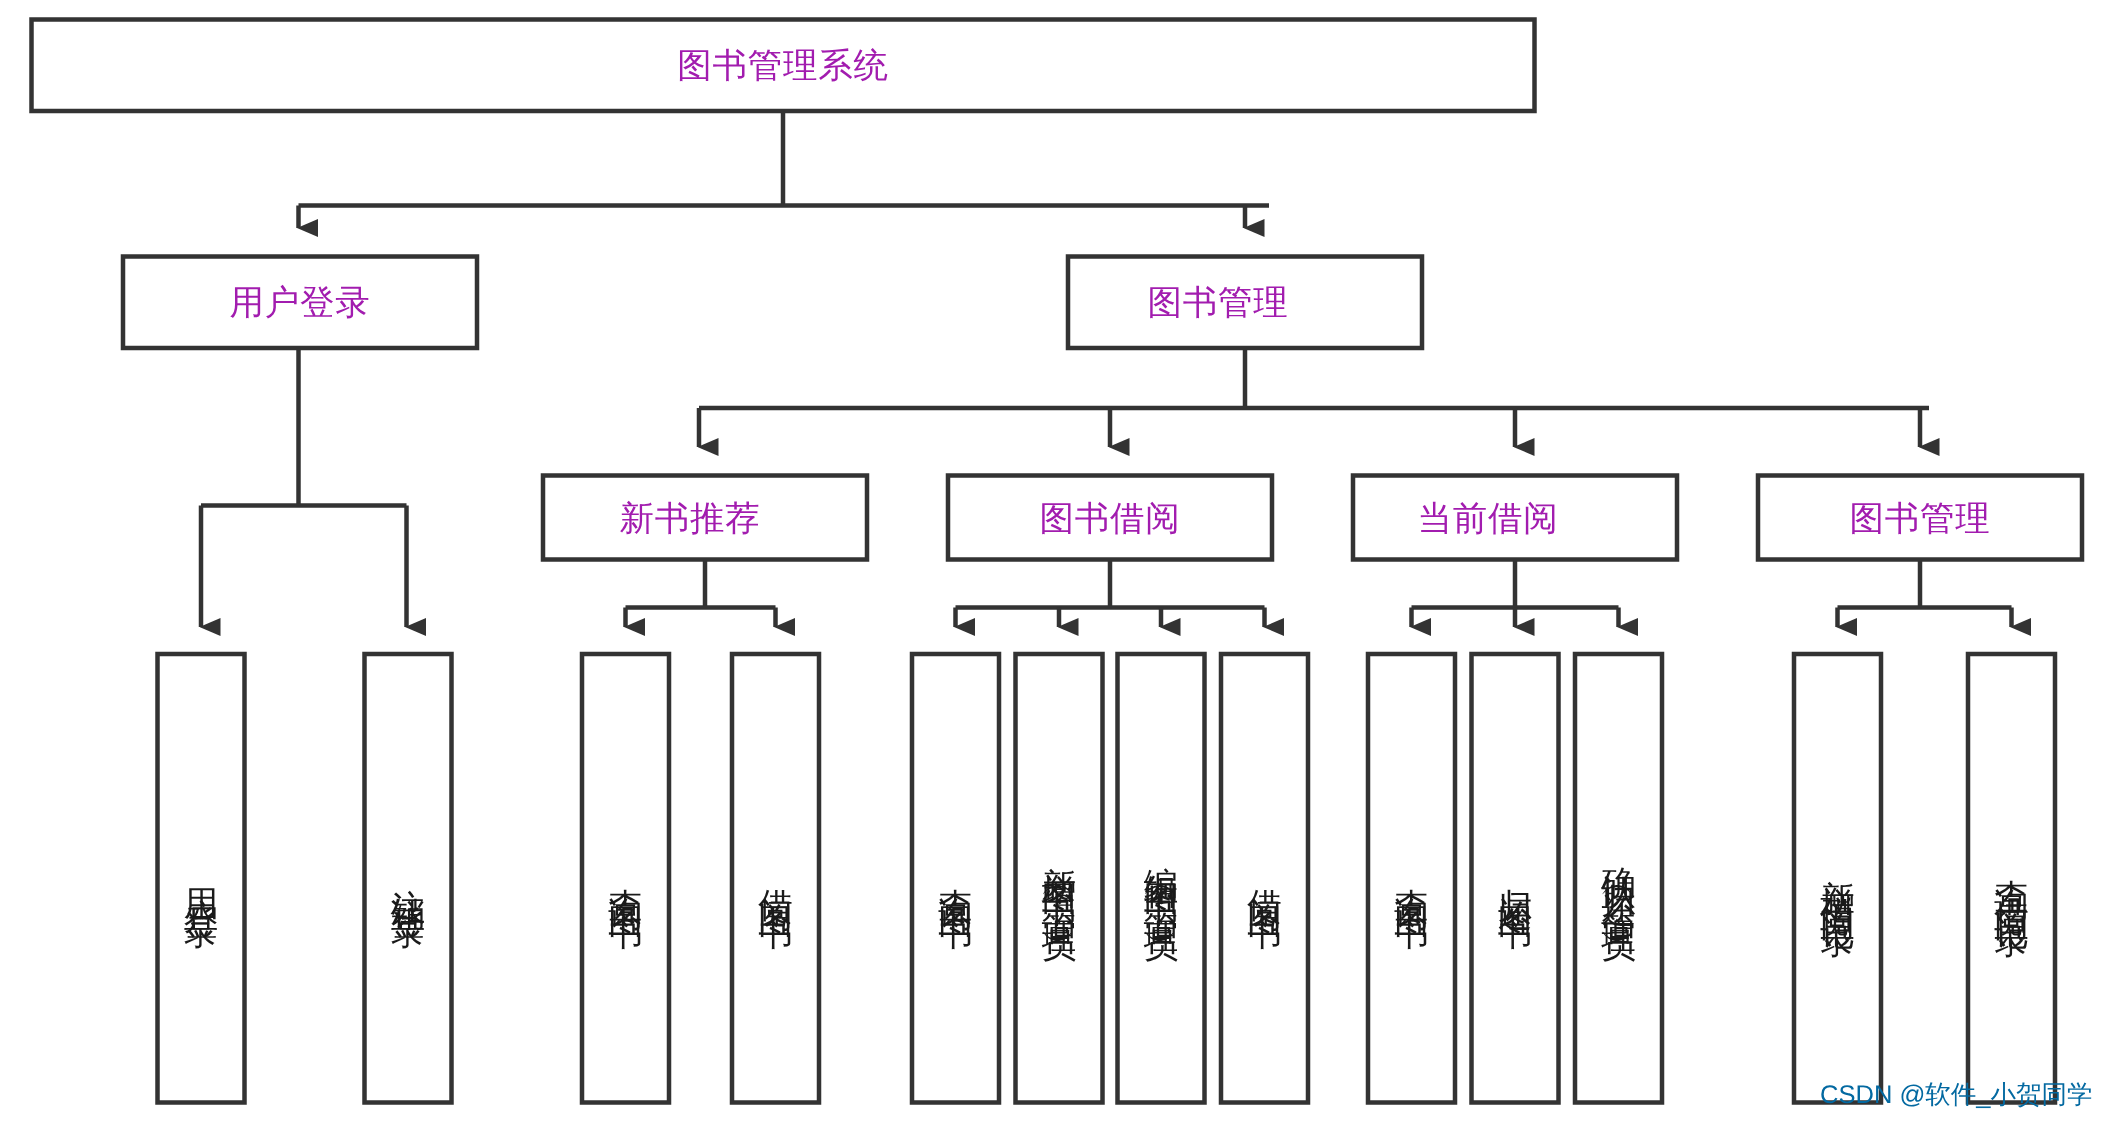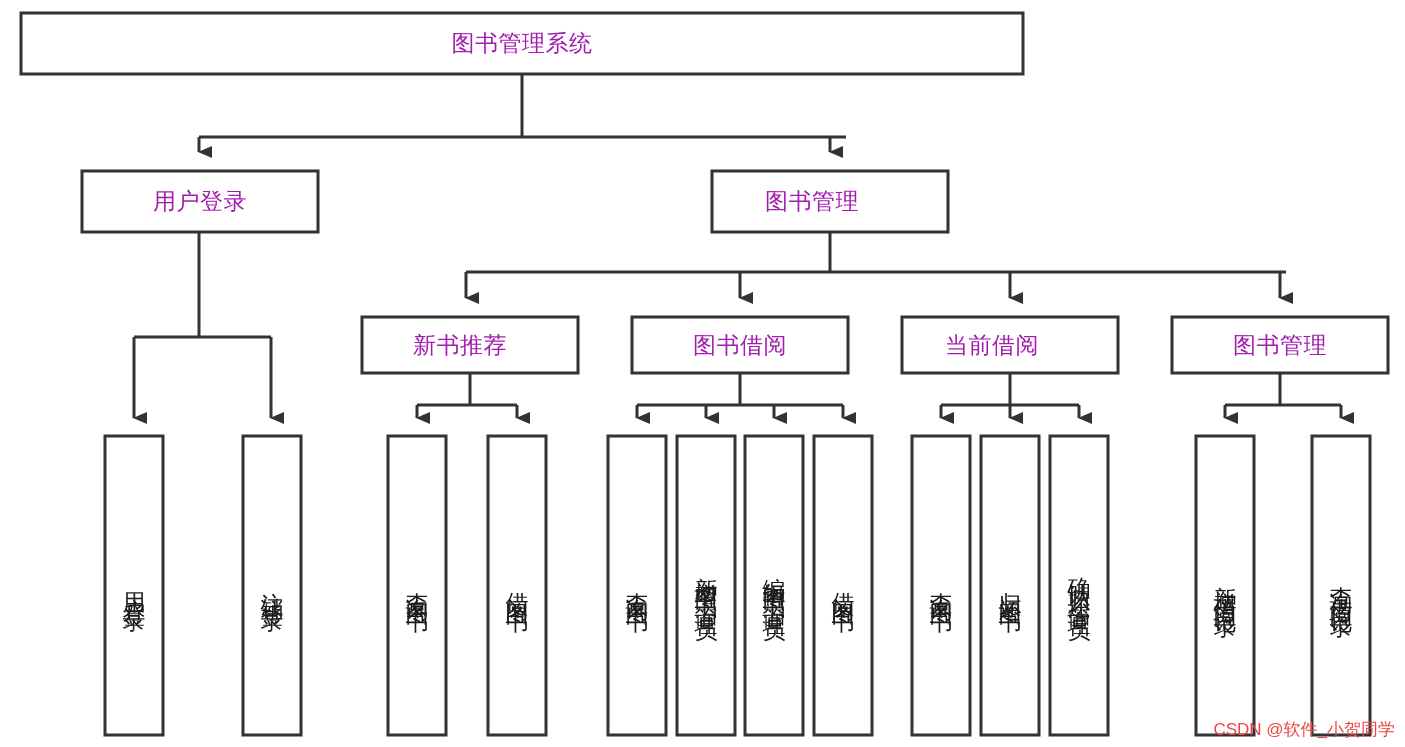--- a/index.html
+++ b/index.html
@@ -63,21 +63,21 @@
     text-orientation: upright;
     letter-spacing: 6px;
     line-height: 1;
     pointer-events: none;
   }
   #watermark {
     position: absolute;
     right: 10px;
     bottom: 6px;
     font-size: 17px;
-    color: #ef4444;
+    color: #0369a1;
     font-family: "Liberation Sans", "DejaVu Sans", sans-serif;
     white-space: nowrap;
     pointer-events: none;
   }
 </style>
 </head>
 <body>
 
 <div id="diagram-root">
 

